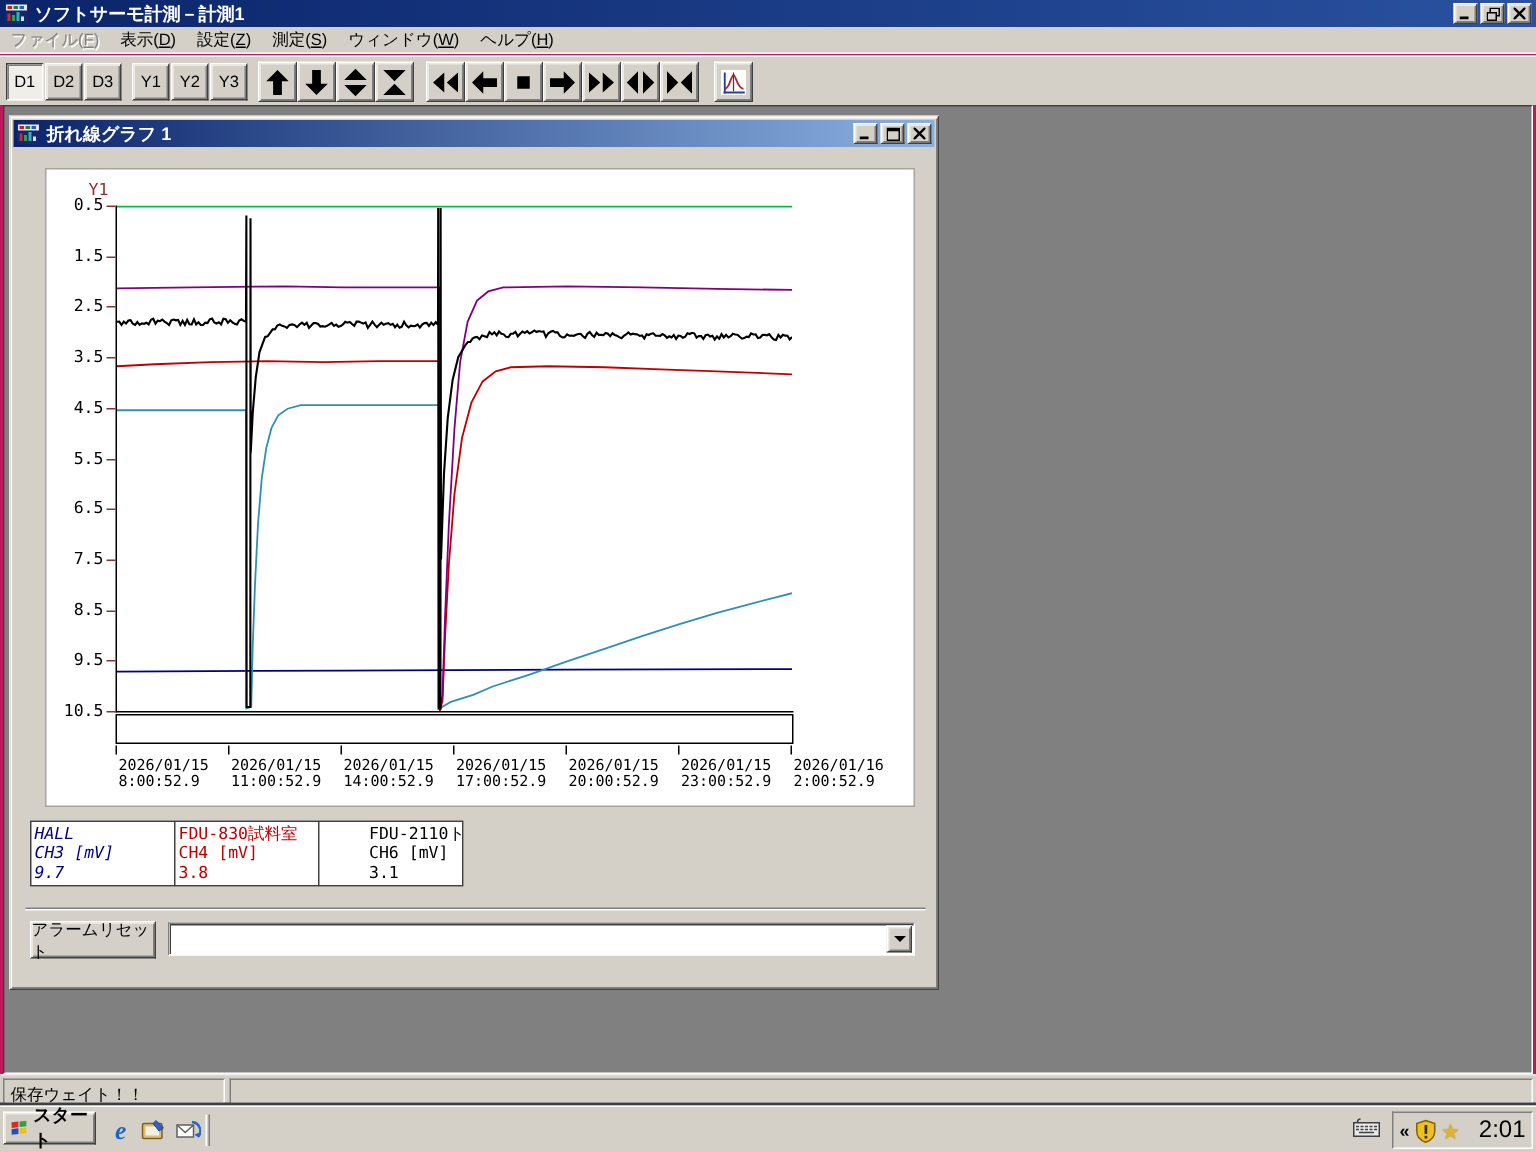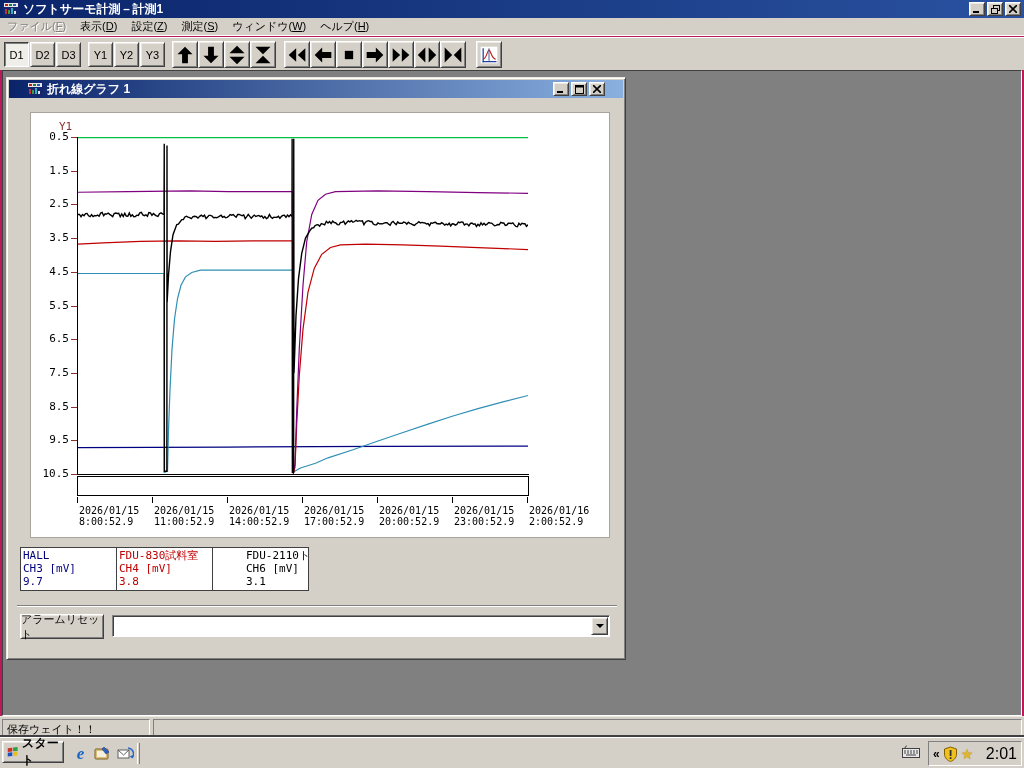--- a/index.html
+++ b/index.html
@@ -37,21 +37,21 @@
 
   
   #mdi{position:absolute;left:2px;top:70px;width:1020px;height:646px;background:#808080;
     border-top:1px solid #404040;border-left:1px solid #404040;border-right:1px solid #fff;border-bottom:1px solid #fff;}
 
   
   #child{position:absolute;left:3px;top:6px;width:620px;height:583px;background:#D4D0C8;
     border-top:1px solid #ece9e2;border-left:1px solid #ece9e2;border-right:1px solid #404040;border-bottom:1px solid #404040;
     box-shadow:inset 1px 1px 0 #fff,inset -1px -1px 0 #808080;}
   #child-titlebar{position:absolute;left:2px;top:2px;right:2px;height:18px;
-    background:linear-gradient(to right,#0a246a,#8ab0e0);display:flex;align-items:center;padding:0 18px;}
+    background:linear-gradient(to right,#0a246a,#8ab0e0);display:flex;align-items:center;padding:0 2px;}
   #child-titlebar .title{color:#fff;font-weight:bold;font-size:12px;margin-left:4px;flex:1;white-space:nowrap;}
   #child-content{position:absolute;left:2px;top:20px;right:2px;bottom:2px;background:#D4D0C8;}
 
   
   #chart-panel{position:absolute;left:21px;top:14px;width:580px;height:426px;background:#fff;border:1px solid #a8a49c;}
   #y1-label{position:absolute;left:28px;top:7px;color:#8b3030;font-size:11px;}
   .ytick-label{position:absolute;left:0;width:38px;text-align:right;font-size:11px;}
   .ytick-mark{position:absolute;left:40px;width:6px;height:1px;background:#8b3232;}
   #axis-left{position:absolute;left:46px;top:24px;width:1px;height:338px;background:#000;}
   #axis-bottom{position:absolute;left:46px;top:361px;width:452px;height:1px;background:#000;}
@@ -316,21 +316,21 @@
               <div>23:00:52.9</div>
             </div>
             <div class="xtick-mark" style="left: 496px;"></div>
             <div class="xtick-label mono" style="left: 498px;">
               <div>2026/01/16</div>
               <div>2:00:52.9</div>
             </div>
           </div>
 
         <div id="legend-row">
-            <div class="legend-cell mono" style="color: rgb(0, 0, 128);">
+            <div class="legend-cell mono" style="color: rgb(0, 0, 128); font-style: italic;">
             <div>HALL</div>
             <div>CH3 [mV]</div>
             <div>9.7</div>
           </div>
             <div class="legend-cell mono" style="color: rgb(192, 0, 0);">
             <div>FDU-830試料室</div>
             <div>CH4 [mV]</div>
             <div>3.8</div>
           </div>
             <div class="legend-cell mono" style="color: rgb(0, 0, 0); padding-left: 33px;">

